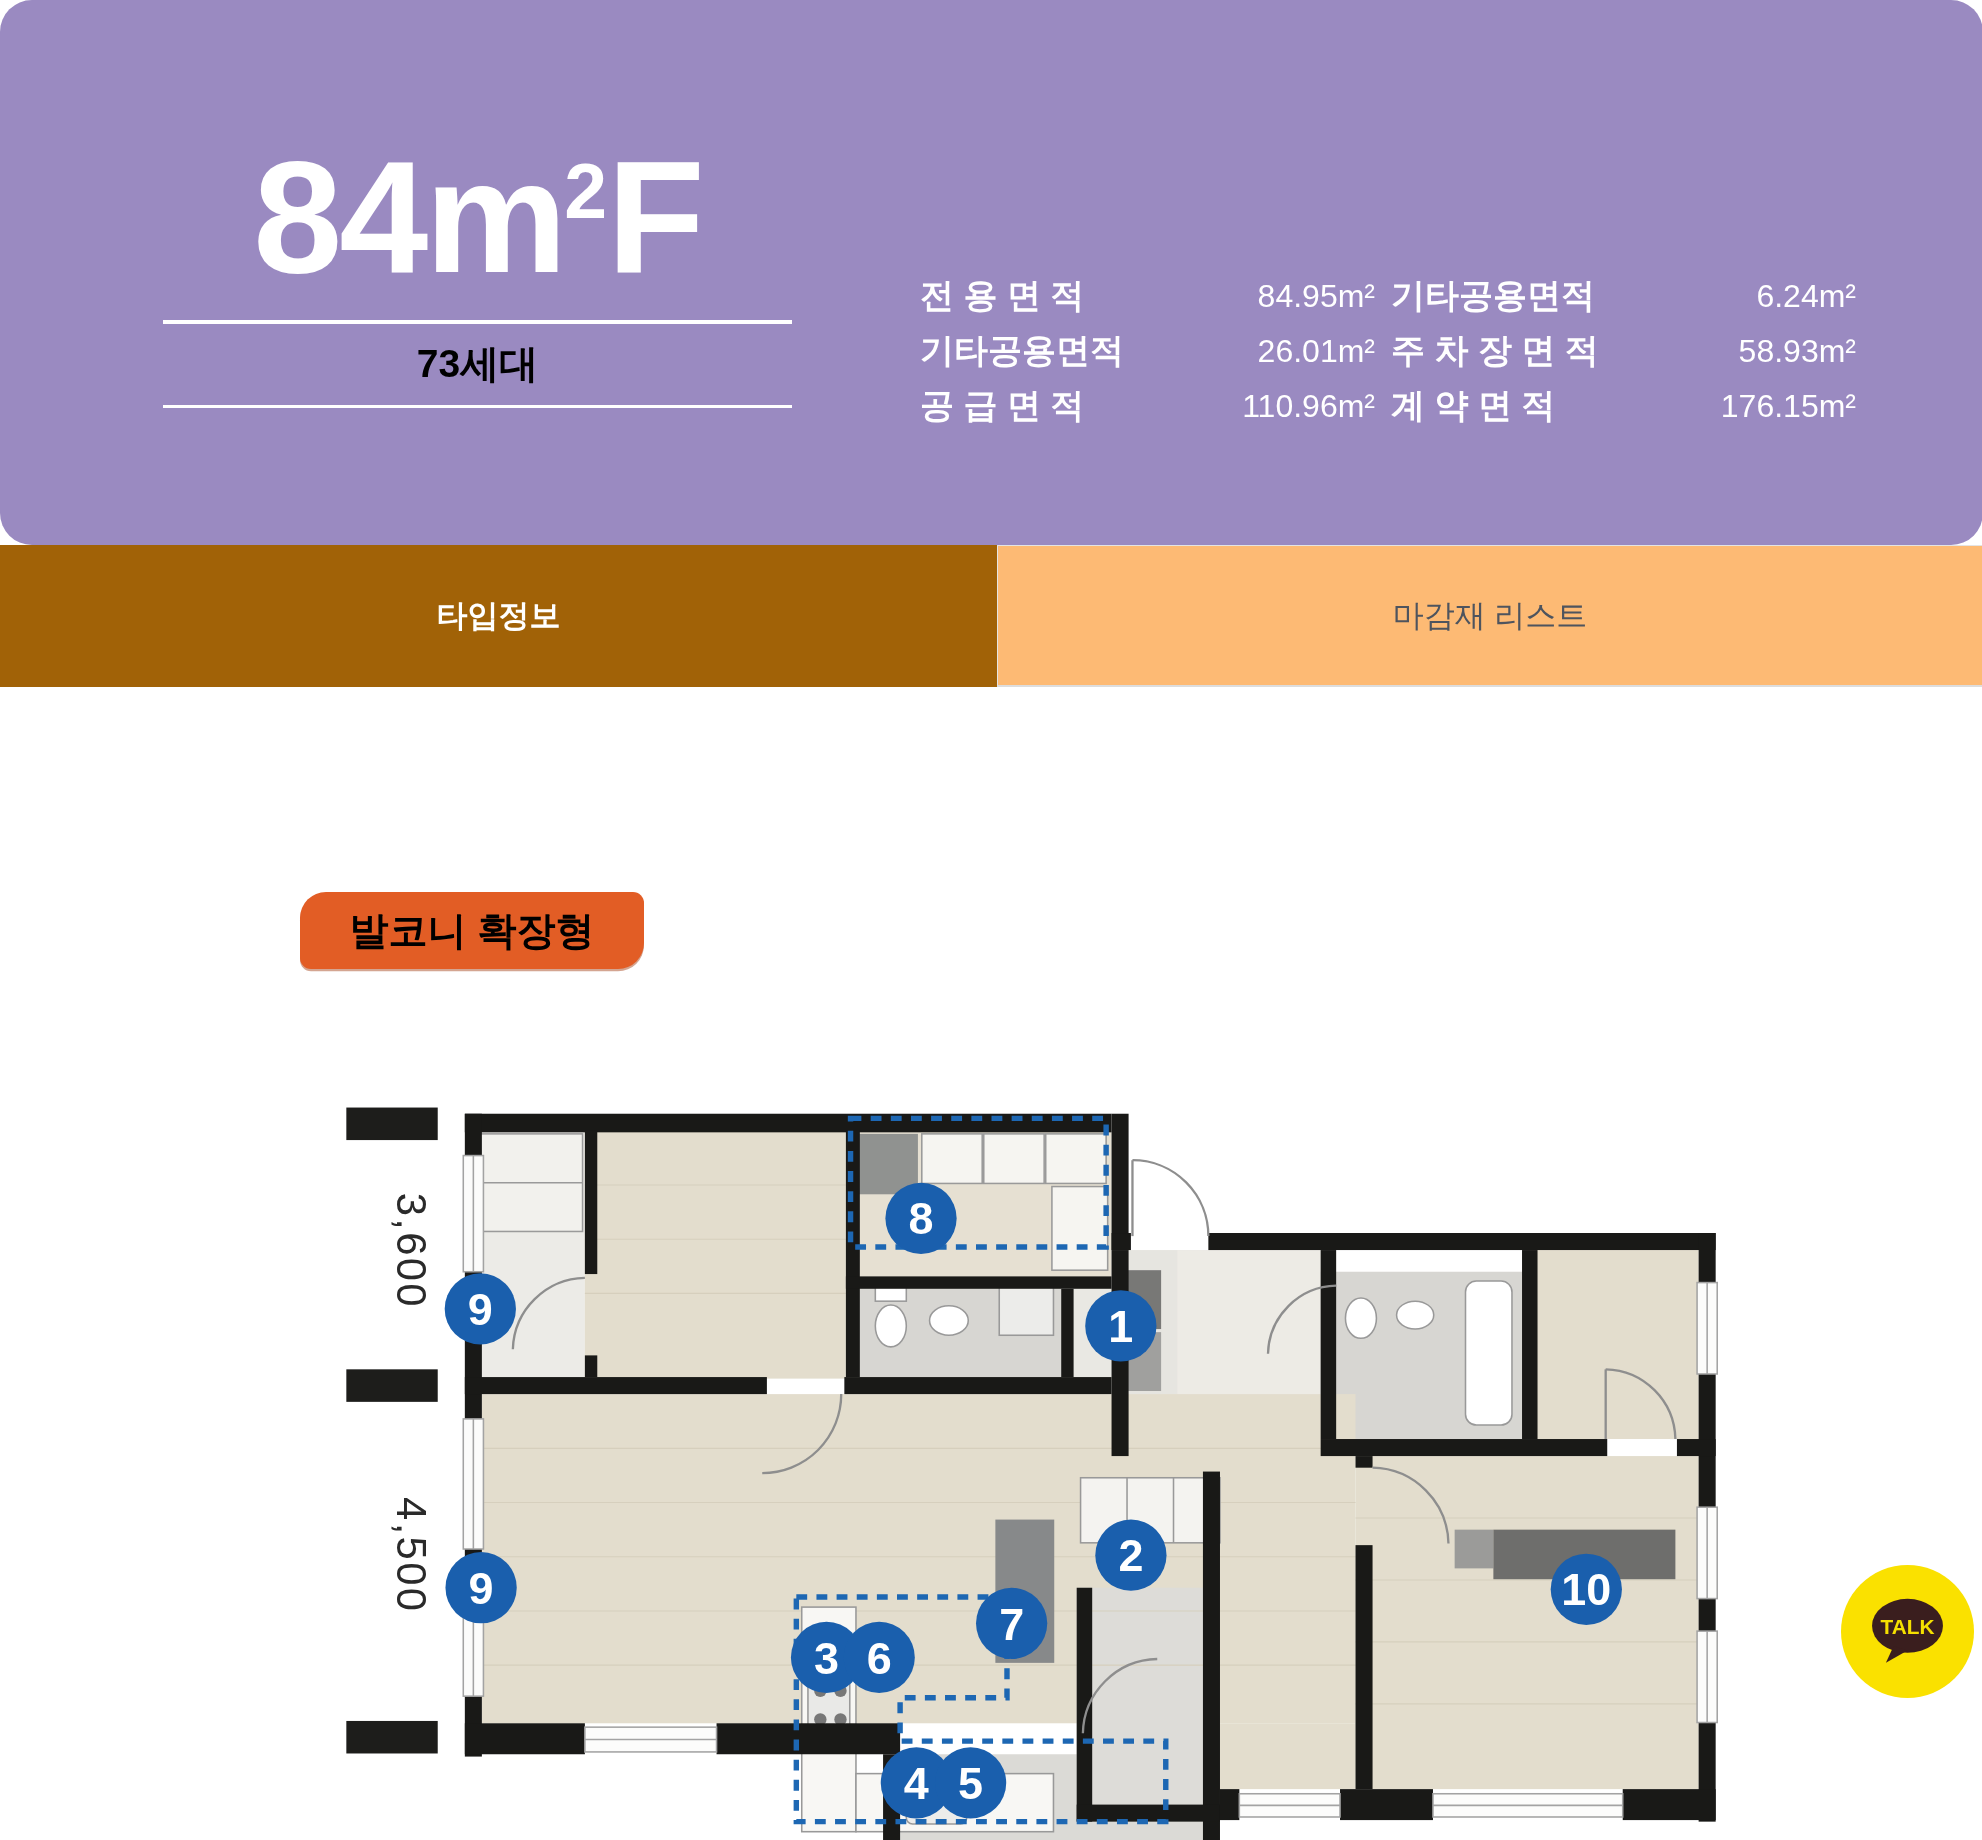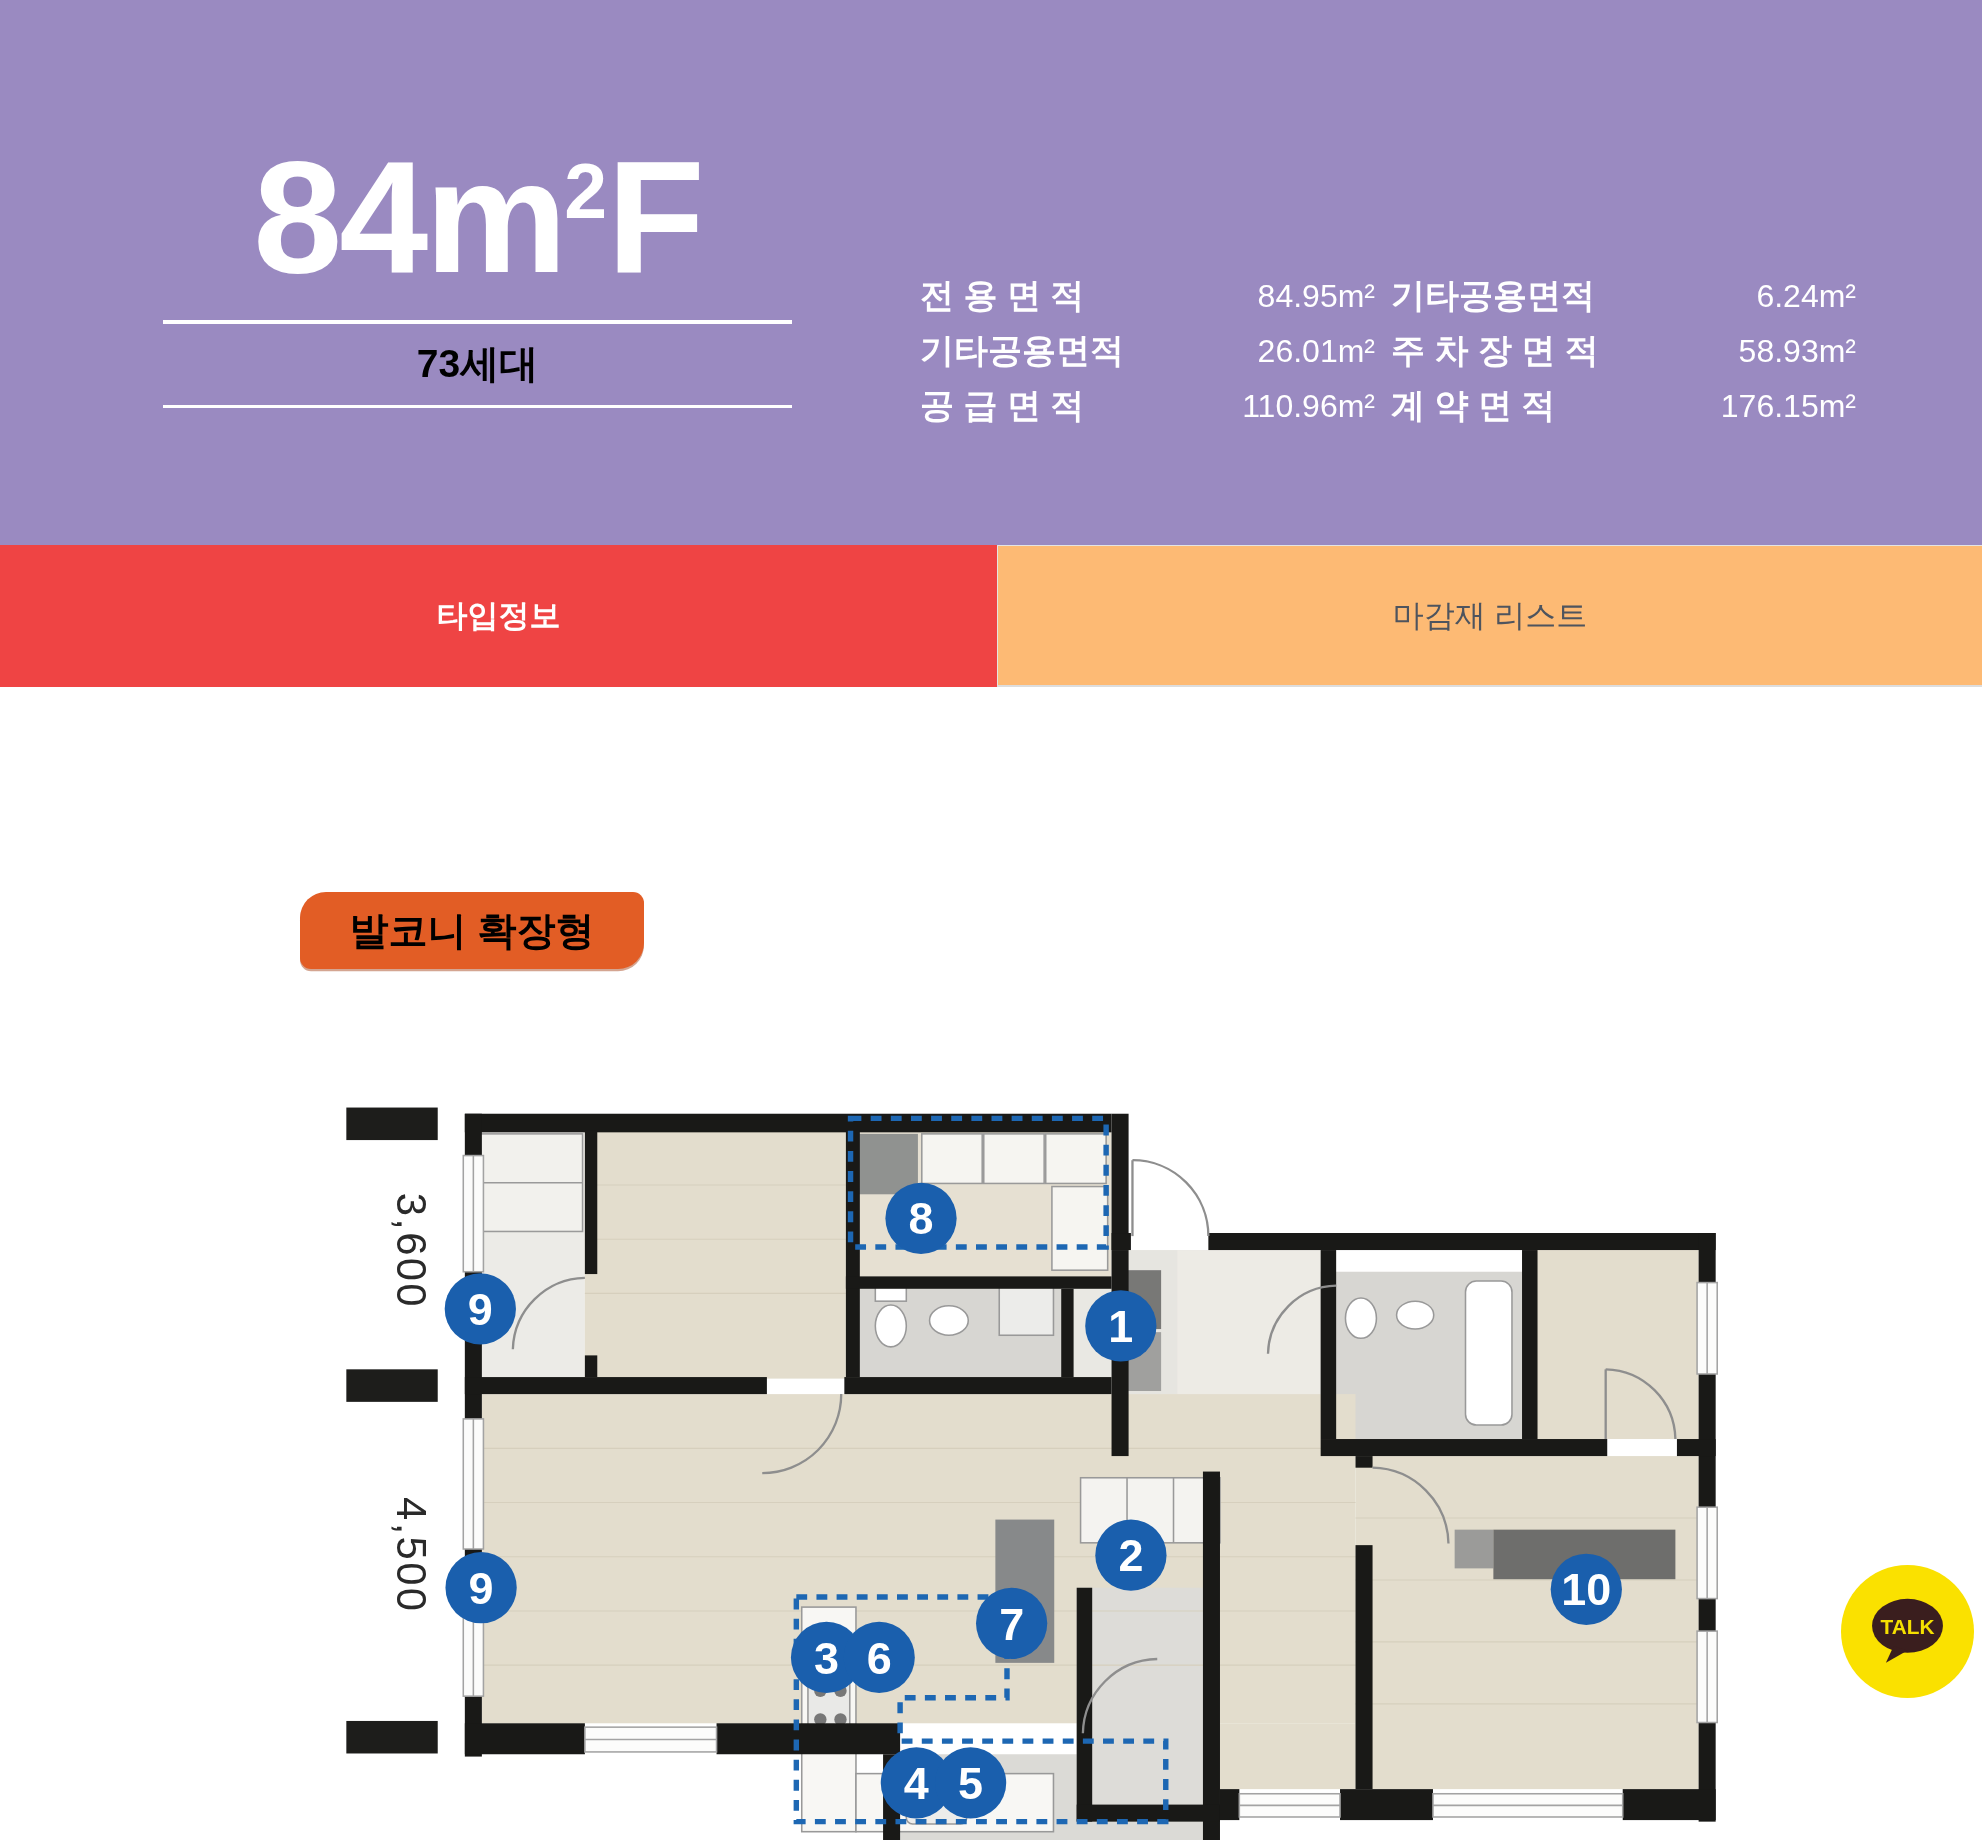--- a/index.html
+++ b/index.html
@@ -5,20 +5,21 @@
   html,body{margin:0;padding:0;}
   body{
     width:1983px;height:1841px;position:relative;overflow:hidden;
     background:#ffffff;
     font-family:"Liberation Sans","DejaVu Sans",sans-serif;
   }
   
   .header{
     position:absolute;left:0;top:0;width:1983px;height:545px;
     background:#9a8ac1;
+    border-radius:32px;
   }
   .header-left{
     position:absolute;left:163px;top:0;width:629px;height:545px;
     display:flex;flex-direction:column;justify-content:center;align-items:center;
   }
   .type-title{
     color:#ffffff;font-weight:bold;font-size:160px;line-height:1;
     letter-spacing:-3.1px;white-space:nowrap;
   }
   .type-title sup{font-size:77px;line-height:0;vertical-align:super;letter-spacing:0;}
@@ -36,21 +37,21 @@
   }
   .area-row{display:flex;justify-content:space-between;align-items:baseline;}
   .area-label{color:#ffffff;font-weight:bold;font-size:34px;white-space:nowrap;}
   .area-value{color:#ffffff;font-size:32px;white-space:nowrap;text-align:left;}
   
   .tabs{position:absolute;left:0;top:545px;width:1983px;height:142px;display:flex;}
   .tab{
     display:flex;align-items:center;justify-content:center;
     font-size:31px;box-sizing:border-box;cursor:pointer;
   }
-  .tab.active{width:997px;background:#ef4444;color:#ffffff;font-weight:bold;}
+  .tab.active{width:997px;background:#a16207;color:#ffffff;font-weight:bold;}
   .tab.inactive{
     flex:1;background:#fdba74;color:#4e545e;
     border:0.8px solid #e4e4e4;border-bottom:2.3px solid #dddddd;
   }
   
   .badge{
     position:absolute;left:300px;top:892px;width:344px;height:77px;
     background:#e25d25;border-radius:26px 11px 26px 11px;
     color:#000000;font-weight:bold;font-size:39px;
     display:flex;align-items:center;justify-content:center;

